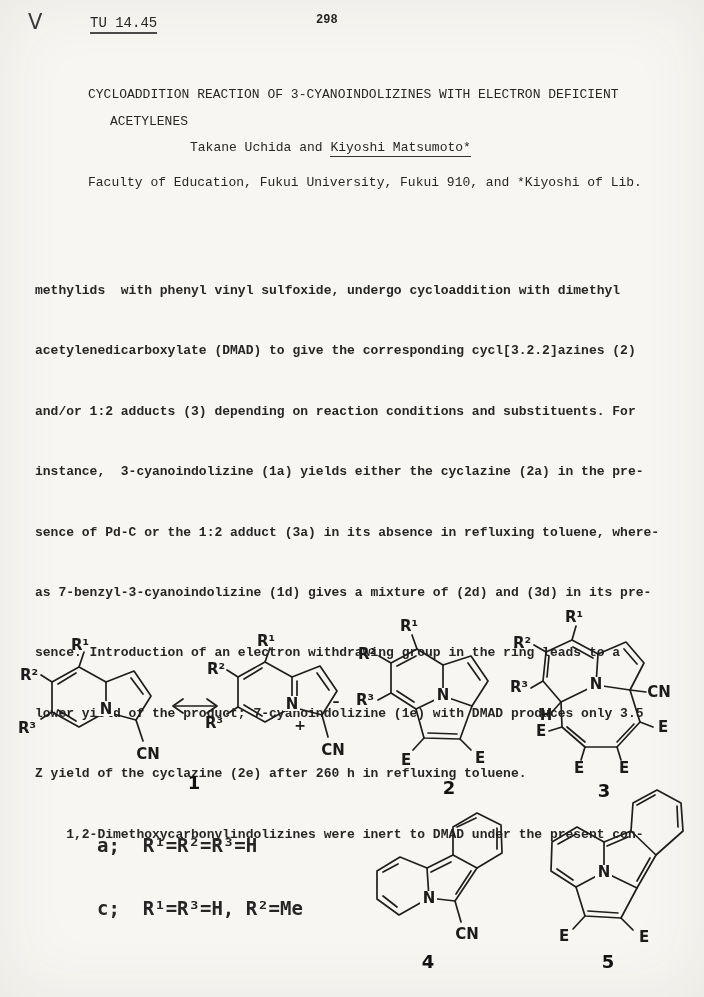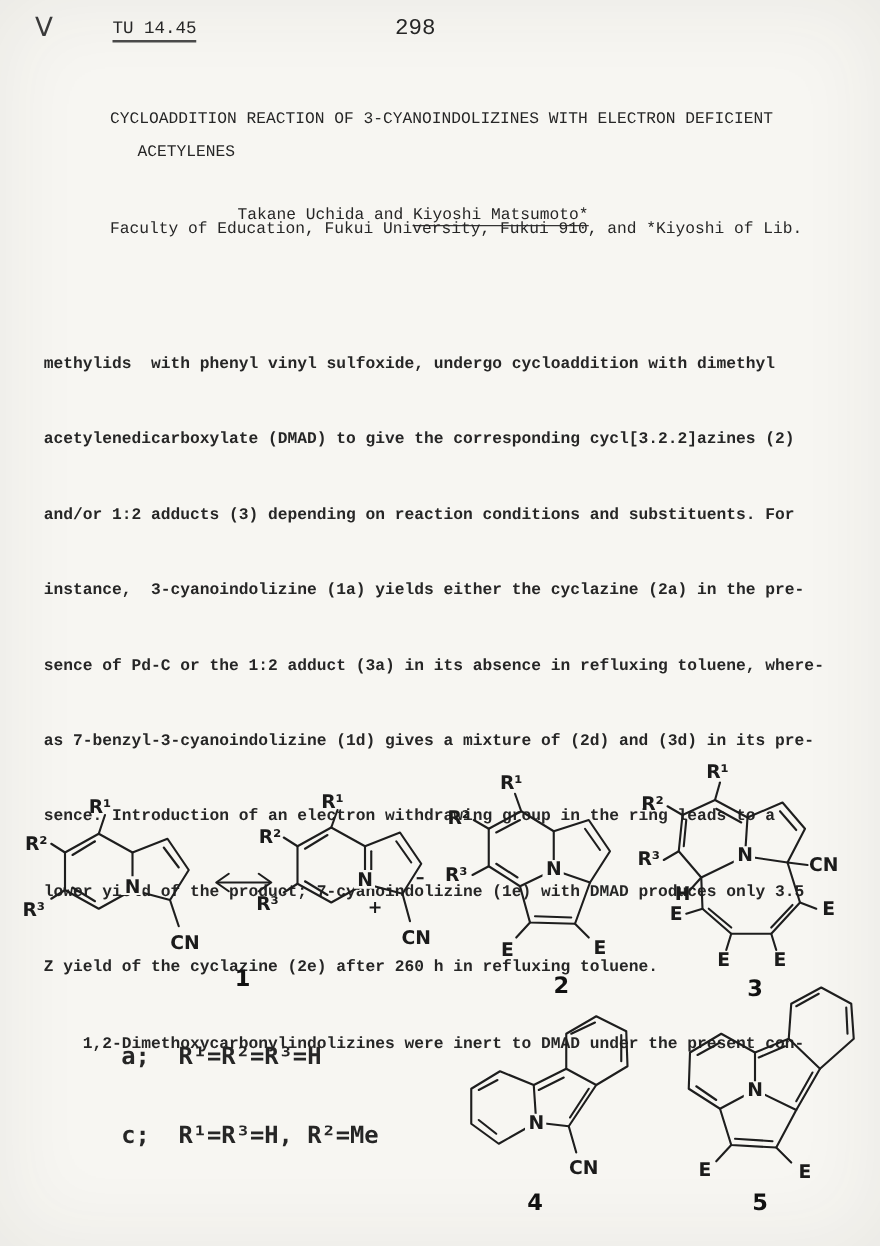--- a/index.html
+++ b/index.html
@@ -3,24 +3,24 @@
 <meta charset="utf-8">
 <style>
   html,body{margin:0;padding:0;background:#e8e8e6;}
   .page{position:relative;width:704px;height:997px;background:#f7f6f2;overflow:hidden;
         box-shadow:inset 0 0 70px rgba(60,55,45,.07);
         font-family:"Liberation Mono","DejaVu Sans Mono",monospace;color:#262626;}
   .abs{position:absolute;white-space:pre;}
   .mono-b{font-weight:normal;font-size:13px;}
   .hdr-mark{left:28px;top:10px;font-family:"DejaVu Sans",sans-serif;font-size:21px;font-weight:500;color:#3a3a3a;}
   .hdr-code{left:58px;top:15px;font-weight:normal;font-size:14px;border-bottom:2px solid #4a4a4a;padding-bottom:1px;margin-left:32px;}
-  .hdr-page{left:316px;top:13px;font-weight:normal;font-size:18px;}
+  .hdr-page{left:316px;top:13px;font-weight:bold;font-size:12px;}
   .title1{left:88px;top:87px;}
   .title2{left:110px;top:114px;}
-  .authors{left:190px;top:164px;}
+  .authors{left:190px;top:140px;}
   .authors .u{border-bottom:1.5px solid #333;padding-bottom:1px;}
   .affil{left:88px;}
   .bodyblock{left:35px;top:243px;}
   .bl{white-space:pre;font-size:13px;line-height:24.4px;height:24.4px;font-weight:bold;}
   .subs{left:97px;top:795px;font-family:"DejaVu Sans Mono","Liberation Mono",monospace;}
   .sl{white-space:pre;font-size:19px;line-height:25px;height:25px;font-weight:bold;}
   .figsvg{position:absolute;left:0;top:600px;pointer-events:none;}
   .sk path{stroke:#1e1e1e;stroke-width:1.7;fill:none;stroke-linecap:round;stroke-linejoin:round;}
   .mask{fill:#f7f6f2;stroke:none;}
   .atom{font:bold 15px "DejaVu Sans",sans-serif;fill:#1b1b1b;text-anchor:middle;}

